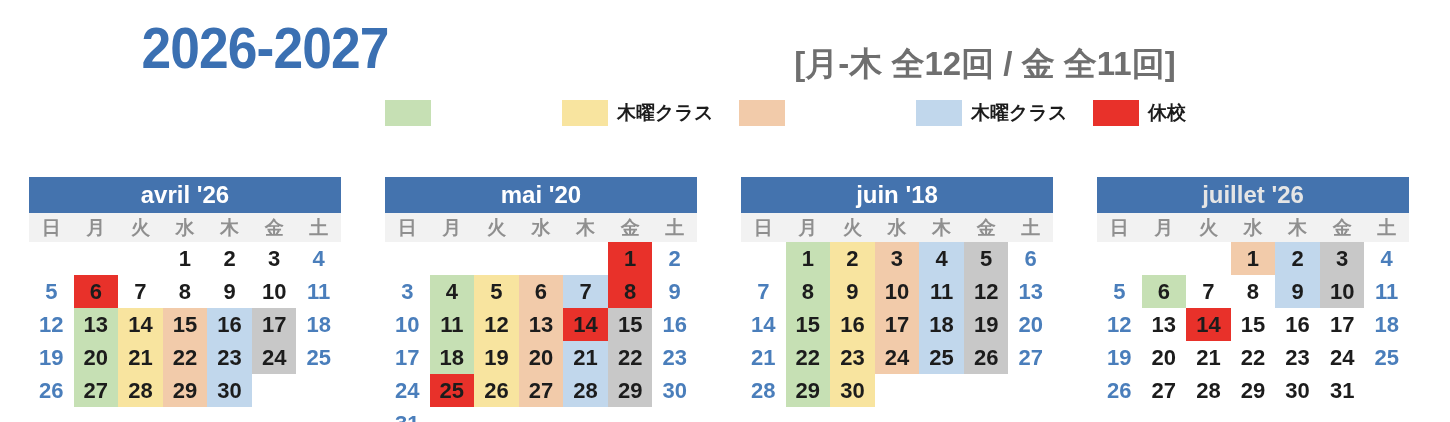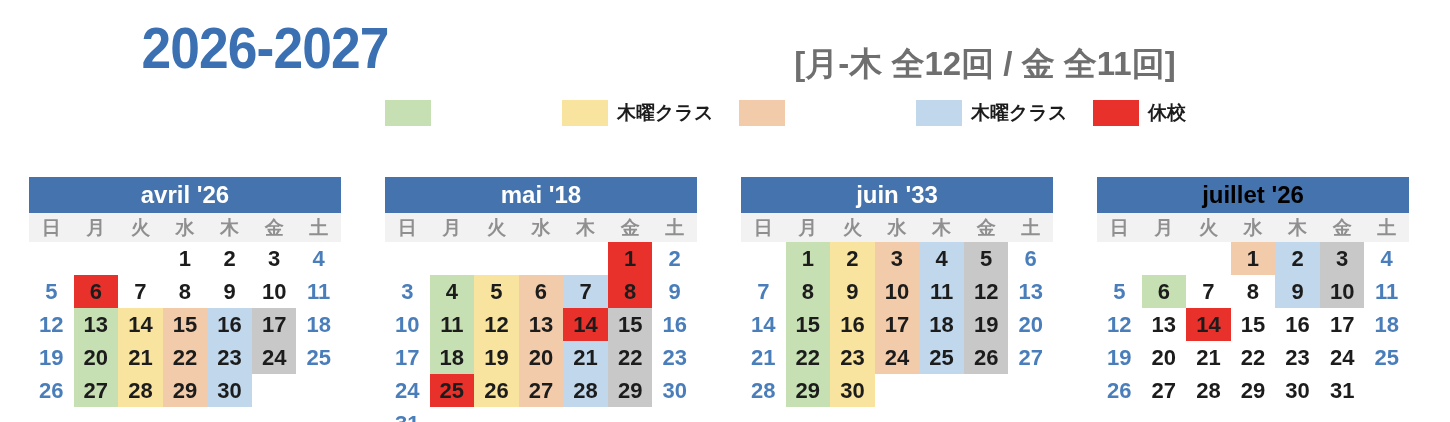--- a/index.html
+++ b/index.html
@@ -127,21 +127,21 @@
         <span class="day-cell weekend" style="color: rgb(74, 126, 187);">26</span>
         <span class="day-cell" style="background: rgb(198, 224, 180);">27</span>
         <span class="day-cell" style="background: rgb(248, 228, 159);">28</span>
         <span class="day-cell" style="background: rgb(242, 203, 170);">29</span>
         <span class="day-cell" style="background: rgb(193, 215, 236);">30</span>
         <span class="day-cell"></span>
         <span class="day-cell weekend" style="color: rgb(74, 126, 187);"></span>
       </div>
     </div>
     <div class="calendar">
-      <div class="month-title" style="background: rgb(68, 115, 174); color: rgb(255, 255, 255);">mai '18</div>
+      <div class="month-title" style="background: rgb(68, 115, 174); color: rgb(255, 255, 255);">mai '20</div>
       <div class="weekday-row" style="background: rgb(242, 242, 242);">
         <span class="weekday-cell" style="color: rgb(143, 143, 143);">日</span>
         <span class="weekday-cell" style="color: rgb(143, 143, 143);">月</span>
         <span class="weekday-cell" style="color: rgb(143, 143, 143);">火</span>
         <span class="weekday-cell" style="color: rgb(143, 143, 143);">水</span>
         <span class="weekday-cell" style="color: rgb(143, 143, 143);">木</span>
         <span class="weekday-cell" style="color: rgb(143, 143, 143);">金</span>
         <span class="weekday-cell" style="color: rgb(143, 143, 143);">土</span>
       </div>
       <div class="week-row">
@@ -193,21 +193,21 @@
         <span class="day-cell weekend" style="color: rgb(74, 126, 187);">31</span>
         <span class="day-cell"></span>
         <span class="day-cell"></span>
         <span class="day-cell"></span>
         <span class="day-cell"></span>
         <span class="day-cell"></span>
         <span class="day-cell weekend" style="color: rgb(74, 126, 187);"></span>
       </div>
     </div>
     <div class="calendar">
-      <div class="month-title" style="background: rgb(68, 115, 174); color: rgb(255, 255, 255);">juin '33</div>
+      <div class="month-title" style="background: rgb(68, 115, 174); color: rgb(255, 255, 255);">juin '18</div>
       <div class="weekday-row" style="background: rgb(242, 242, 242);">
         <span class="weekday-cell" style="color: rgb(143, 143, 143);">日</span>
         <span class="weekday-cell" style="color: rgb(143, 143, 143);">月</span>
         <span class="weekday-cell" style="color: rgb(143, 143, 143);">火</span>
         <span class="weekday-cell" style="color: rgb(143, 143, 143);">水</span>
         <span class="weekday-cell" style="color: rgb(143, 143, 143);">木</span>
         <span class="weekday-cell" style="color: rgb(143, 143, 143);">金</span>
         <span class="weekday-cell" style="color: rgb(143, 143, 143);">土</span>
       </div>
       <div class="week-row">
@@ -250,21 +250,21 @@
         <span class="day-cell weekend" style="color: rgb(74, 126, 187);">28</span>
         <span class="day-cell" style="background: rgb(198, 224, 180);">29</span>
         <span class="day-cell" style="background: rgb(248, 228, 159);">30</span>
         <span class="day-cell"></span>
         <span class="day-cell"></span>
         <span class="day-cell"></span>
         <span class="day-cell weekend" style="color: rgb(74, 126, 187);"></span>
       </div>
     </div>
     <div class="calendar">
-      <div class="month-title" style="background: rgb(68, 115, 174); color: #000000;">juillet '26</div>
+      <div class="month-title" style="background: rgb(68, 115, 174); color: #e5e5e5;">juillet '26</div>
       <div class="weekday-row" style="background: rgb(242, 242, 242);">
         <span class="weekday-cell" style="color: rgb(143, 143, 143);">日</span>
         <span class="weekday-cell" style="color: rgb(143, 143, 143);">月</span>
         <span class="weekday-cell" style="color: rgb(143, 143, 143);">火</span>
         <span class="weekday-cell" style="color: rgb(143, 143, 143);">水</span>
         <span class="weekday-cell" style="color: rgb(143, 143, 143);">木</span>
         <span class="weekday-cell" style="color: rgb(143, 143, 143);">金</span>
         <span class="weekday-cell" style="color: rgb(143, 143, 143);">土</span>
       </div>
       <div class="week-row">

